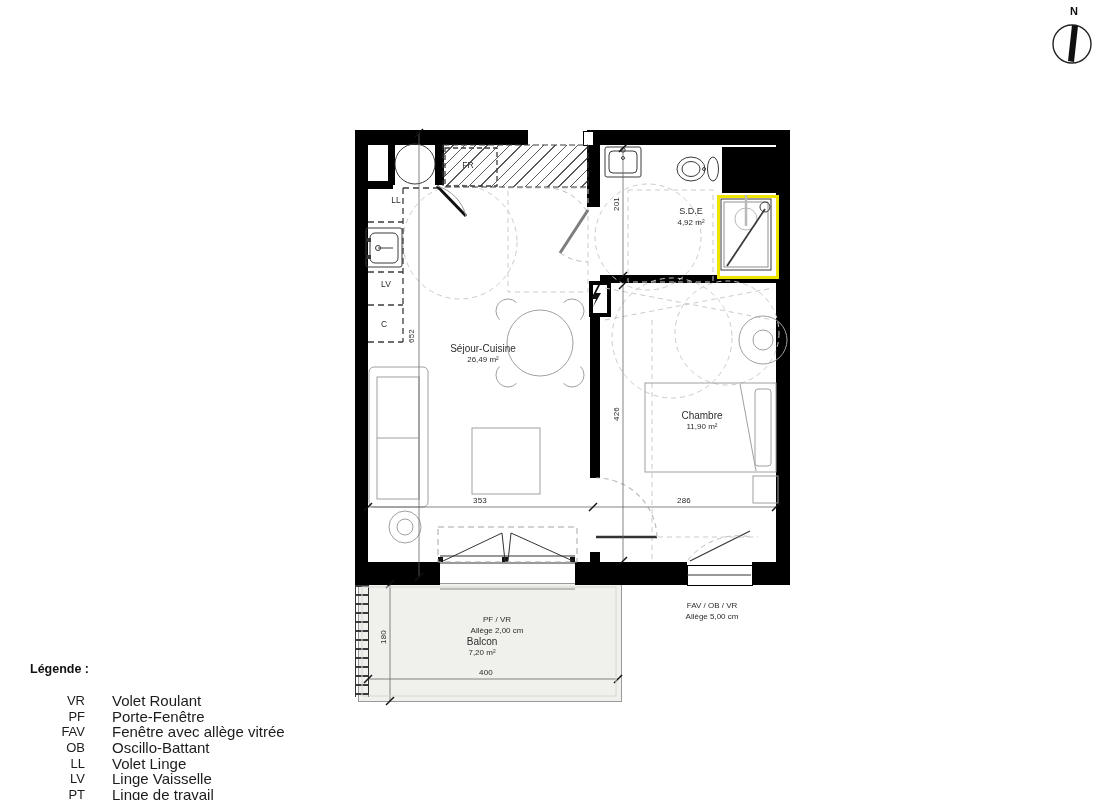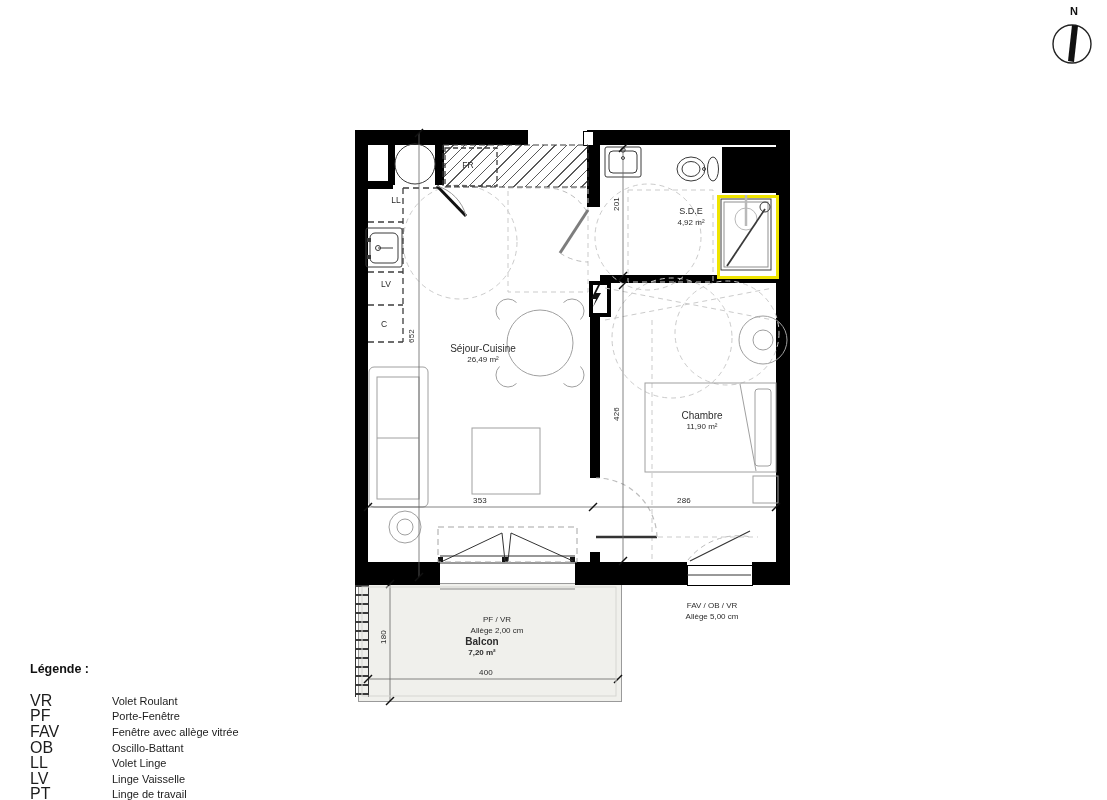--- a/index.html
+++ b/index.html
@@ -18,22 +18,22 @@
   .hatch{position:absolute;background:repeating-linear-gradient(135deg,transparent 0 7px,#5a5a5a 7px 8px);}
   .ladder{position:absolute;background:repeating-linear-gradient(180deg,#3a3a3a 0 2px,transparent 2px 9px);
           border-left:1px solid #333;border-right:1px solid #333;}
   .balcony{position:absolute;background:#f0f0ec;border:1px solid #9a9a9a;}
   .shower{position:absolute;background:#fff;border:3px solid #efe400;}
   .epanel{position:absolute;background:#fff;border:4px solid #000;}
   .frame{position:absolute;background:#fff;border:1px solid #000;}
   #legend{position:absolute;left:30px;top:662px;}
   #legend .ltitle{font-size:12.5px;font-weight:bold;color:#111;margin-bottom:17px;}
   #legend .lrow{display:flex;height:15.6px;align-items:center;}
-  #legend .labbr{width:55px;text-align:left;font-size:16px;color:#1c1c1c;}
-  #legend .ltext{margin-left:27px;font-size:11px;color:#1c1c1c;}
+  #legend .labbr{width:55px;text-align:right;font-size:13px;color:#1c1c1c;}
+  #legend .ltext{margin-left:27px;font-size:15px;color:#1c1c1c;}
   .north{font-size:11px;font-weight:bold;color:#111;}
   svg{position:absolute;left:0;top:0;}
 </style>
 </head>
 <body>
 
 <div id="canvas">
 
   <div class="balcony" style="left:358px;top:583px;width:262px;height:117px;"></div>
   <div class="ladder" style="left:355px;top:585px;width:12px;height:112px;"></div>
@@ -213,21 +213,21 @@
     <span class="roomarea">26,49 m²</span>
   </div>
   <div class="roomblock" style="left:702px;top:421px;">
     <span class="roomname">Chambre</span>
     <span class="roomarea">11,90 m²</span>
   </div>
   <div class="roomblock" style="left:691px;top:217px;">
     <span class="roomname" style="font-size:9px;">S.D.E</span>
     <span class="roomarea">4,92 m²</span>
   </div>
-  <div class="roomblock" style="left:482px;top:647px;font-weight:bold;">
+  <div class="roomblock" style="left:482px;top:647px;">
     <span class="roomname">Balcon</span>
     <span class="roomarea">7,20 m²</span>
   </div>
 
   <span class="rot dim" style="left:411px;top:336px;">652</span>
   <span class="rot dim" style="left:616px;top:414px;">426</span>
   <span class="rot dim" style="left:616px;top:204px;">201</span>
   <span class="lbl dim" style="left:480px;top:500px;">353</span>
   <span class="lbl dim" style="left:684px;top:500px;">286</span>
   <span class="lbl dim" style="left:486px;top:672px;">400</span>

